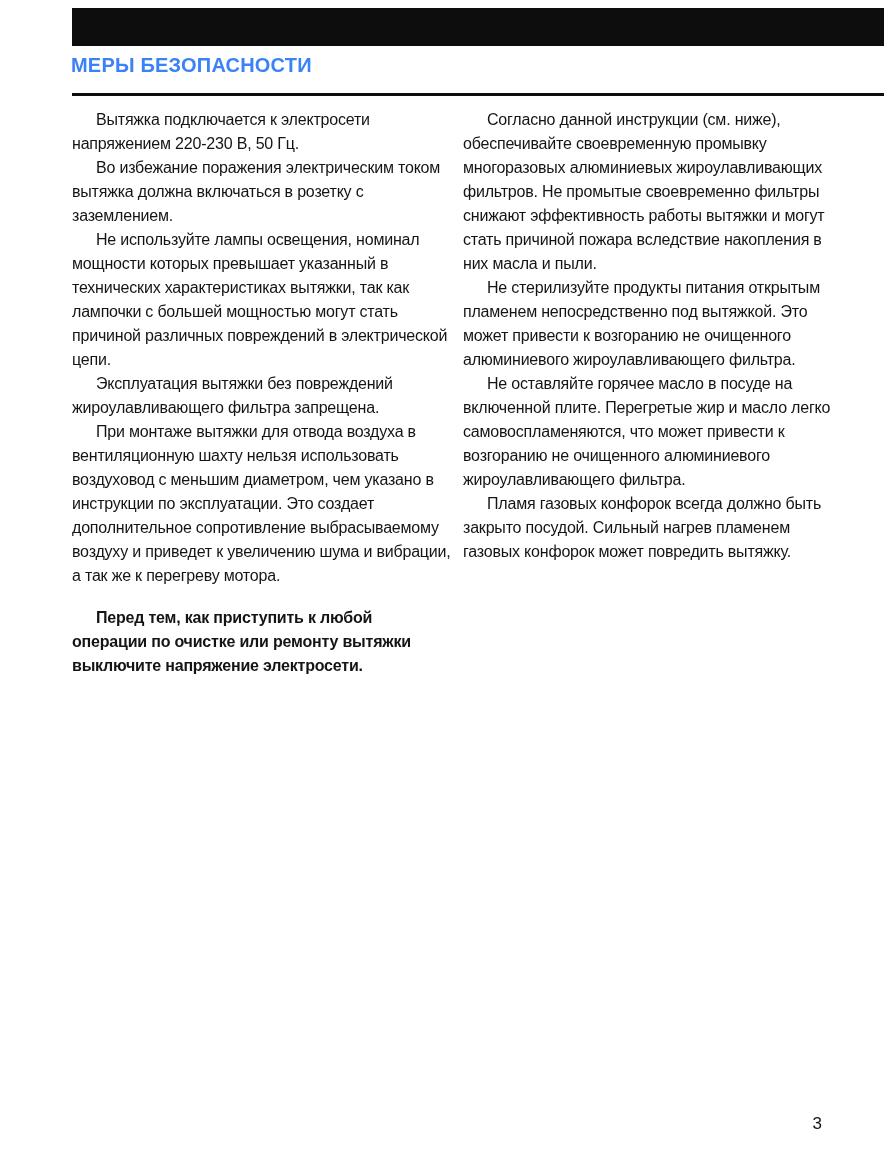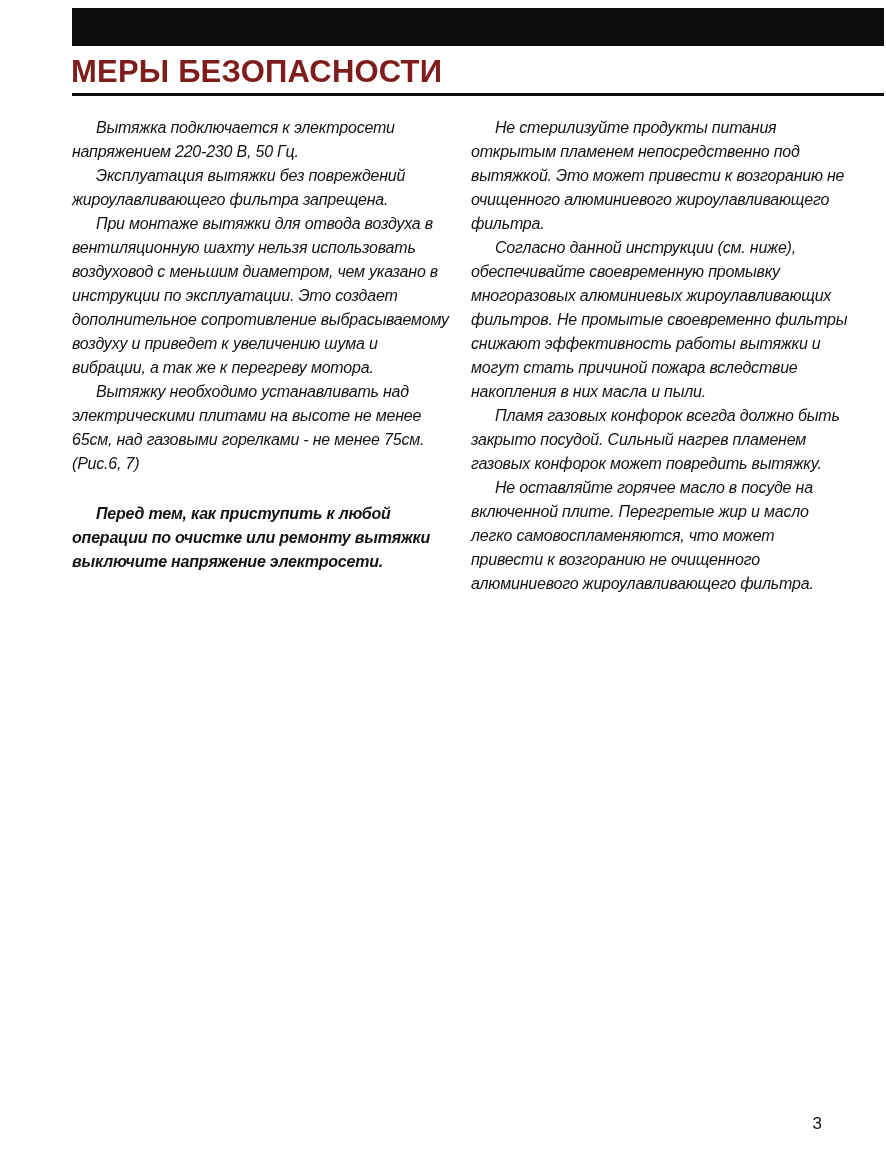--- a/index.html
+++ b/index.html
@@ -21,57 +21,56 @@
       top: 8px;
       width: 812px;
       height: 38px;
       background: #0d0d0d;
     }
     .title {
       position: absolute;
       left: 71px;
       top: 54px;
       margin: 0;
-      font-size: 31px;
+      font-size: 20px;
       font-weight: bold;
       letter-spacing: 0.2px;
-      color: #7f1d1d;
+      color: #3b82f6;
       white-space: nowrap;
     }
     .title-rule {
       position: absolute;
       left: 72px;
       top: 93px;
       width: 812px;
       height: 3px;
       background: #0d0d0d;
     }
     .columns {
       position: absolute;
       left: 72px;
-      top: 116px;
+      top: 108px;
       width: 782px;
       display: flex;
-      gap: 20px;
+      gap: 12px;
       color: #141414;
-      font-style: italic;
     }
     .col {
       width: 379px;
       font-size: 16px;
       line-height: 24px;
       letter-spacing: -0.2px;
     }
     .col p {
       margin: 0;
       text-indent: 24px;
     }
     .col p.note {
       font-weight: bold;
-      margin-top: 26px;
+      margin-top: 18px;
     }
     .page-number {
       position: absolute;
       right: 64px;
       bottom: 36px;
       font-size: 17px;
       color: #141414;
     }
   </style>
 </head>
@@ -81,30 +80,31 @@
 
   <div class="top-bar"></div>
 
   <h1 class="title">МЕРЫ БЕЗОПАСНОСТИ</h1>
   <div class="title-rule"></div>
 
   <div class="columns">
 
     <div class="col">
       <p>Вытяжка подключается к электросети напряжением 220-230 В, 50 Гц.</p>
+      <p>Во избежание поражения электрическим током вытяжка должна включаться в розетку с заземлением.</p>
+      <p>Не используйте лампы освещения, номинал мощности которых превышает указанный в технических характеристиках вытяжки, так как лампочки с большей мощностью могут стать причиной различных повреждений в электрической цепи.</p>
       <p>Эксплуатация вытяжки без повреждений жироулавливающего фильтра запрещена.</p>
       <p>При монтаже вытяжки для отвода воздуха в вентиляционную шахту нельзя использовать воздуховод с меньшим диаметром, чем указано в инструкции по эксплуатации. Это создает дополнительное сопротивление выбрасываемому воздуху и приведет к увеличению шума и вибрации, а так же к перегреву мотора.</p>
-      <p>Вытяжку необходимо устанавливать над электрическими плитами на высоте не менее 65см, над газовыми горелками - не менее 75см. (Рис.6, 7)</p>
       <p class="note">Перед тем, как приступить к любой операции по очистке или ремонту вытяжки выключите напряжение электросети.</p>
     </div>
 
     <div class="col">
+      <p>Согласно данной инструкции (см. ниже), обеспечивайте своевременную промывку многоразовых алюминиевых жироулавливающих фильтров. Не промытые своевременно фильтры снижают эффективность работы вытяжки и могут стать причиной пожара вследствие накопления в них масла и пыли.</p>
       <p>Не стерилизуйте продукты питания открытым пламенем непосредственно под вытяжкой. Это может привести к возгоранию не очищенного алюминиевого жироулавливающего фильтра.</p>
-      <p>Согласно данной инструкции (см. ниже), обеспечивайте своевременную промывку многоразовых алюминиевых жироулавливающих фильтров. Не промытые своевременно фильтры снижают эффективность работы вытяжки и могут стать причиной пожара вследствие накопления в них масла и пыли.</p>
+      <p>Не оставляйте горячее масло в посуде на включенной плите. Перегретые жир и масло легко самовоспламеняются, что может привести к возгоранию не очищенного алюминиевого жироулавливающего фильтра.</p>
       <p>Пламя газовых конфорок всегда должно быть закрыто посудой. Сильный нагрев пламенем газовых конфорок может повредить вытяжку.</p>
-      <p>Не оставляйте горячее масло в посуде на включенной плите. Перегретые жир и масло легко самовоспламеняются, что может привести к возгоранию не очищенного алюминиевого жироулавливающего фильтра.</p>
     </div>
 
   </div>
 
   <div class="page-number">3</div>
 
 </div>
 
 </body></html>

